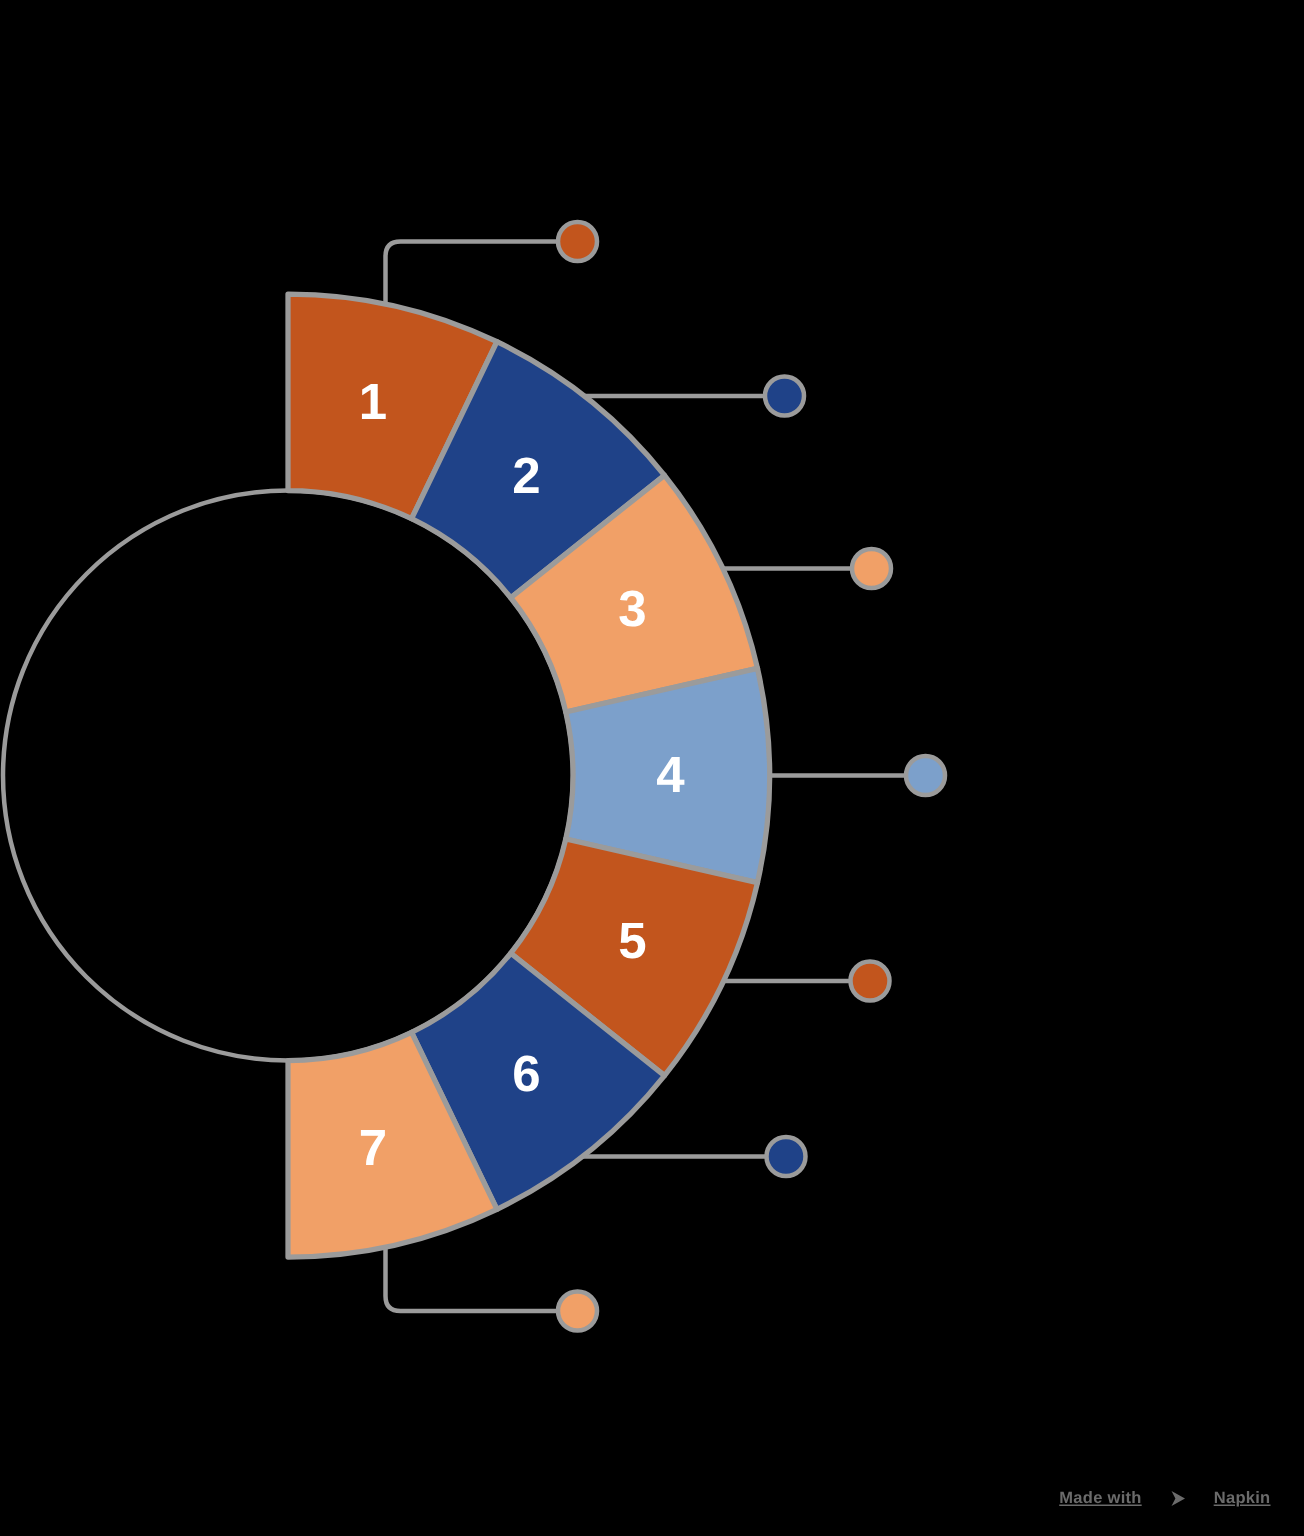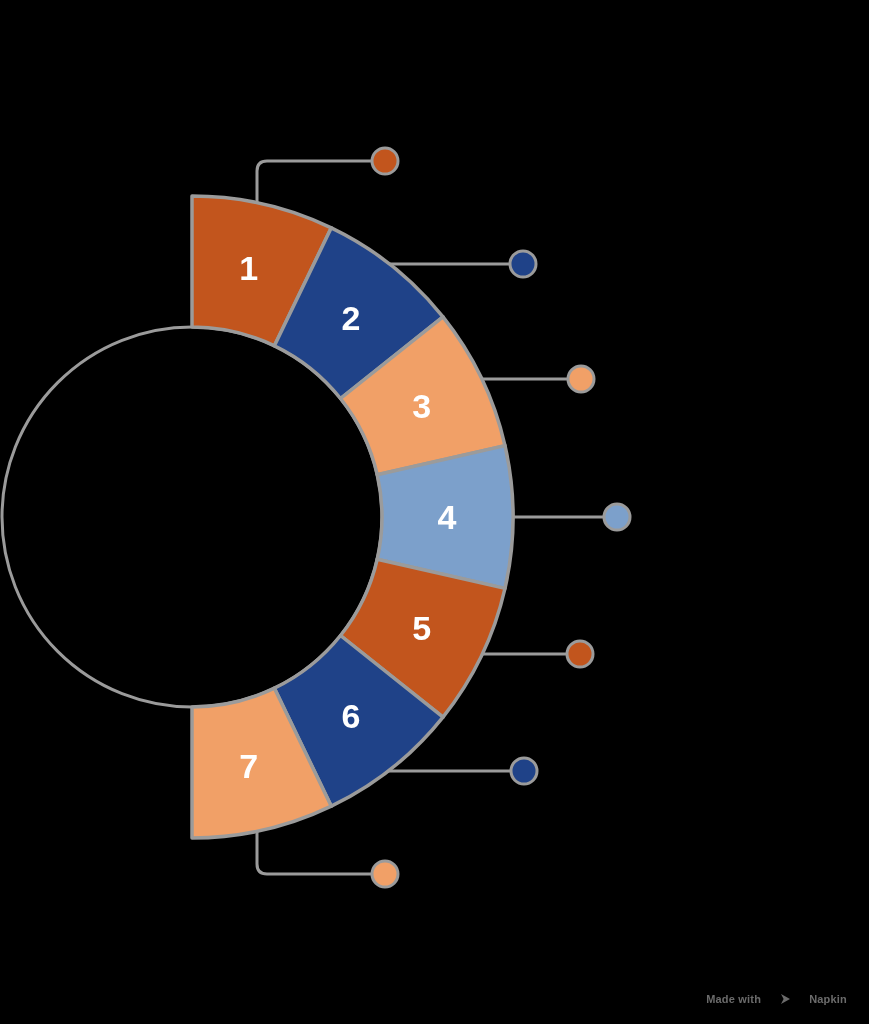--- a/index.html
+++ b/index.html
@@ -31,20 +31,21 @@
     position: absolute;
     right: 22px;
     bottom: 19px;
     display: flex;
     gap: 18px;
     font-family: "Liberation Sans", sans-serif;
     font-size: 11px;
     font-weight: bold;
     letter-spacing: 0.2px;
     user-select: none;
+    text-decoration: underline;
   }
   .watermark .logo {
     display: inline-block;
     width: 12px;
     height: 12px;
   }
 </style>
 </head>
 <body style="background: rgb(0, 0, 0);">
 

